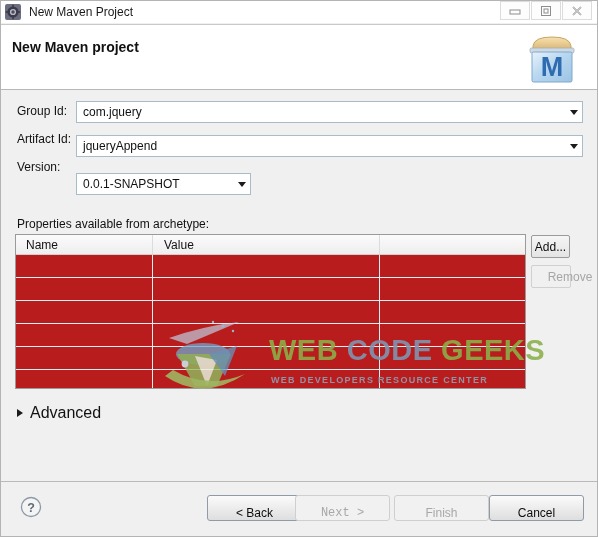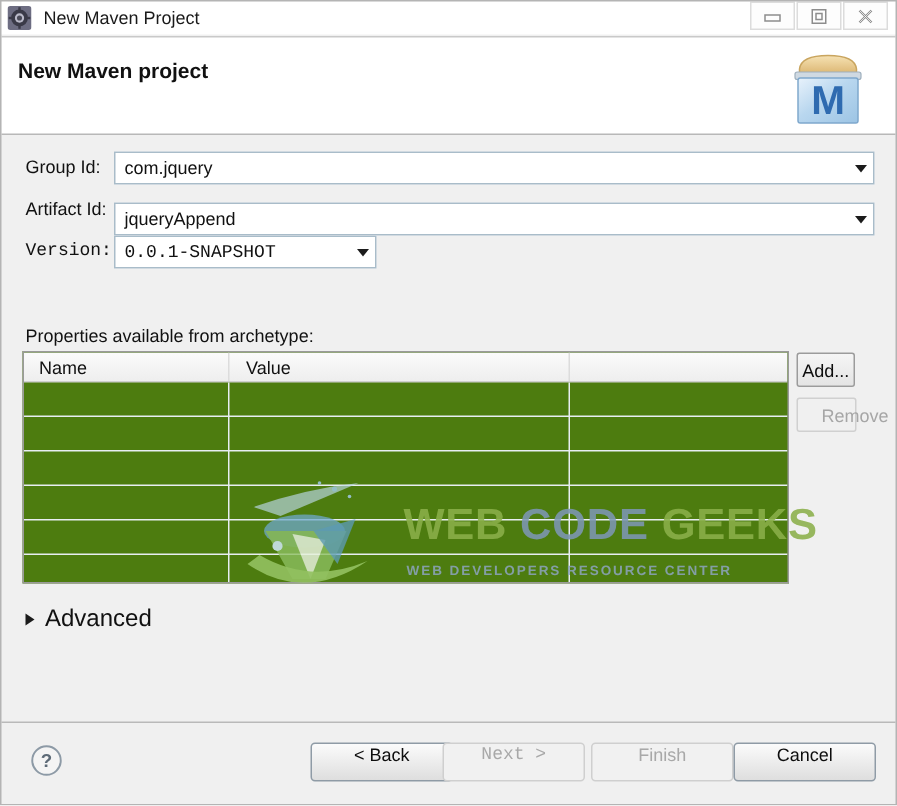--- a/index.html
+++ b/index.html
@@ -141,21 +141,21 @@
     color: #111111;
   }
 
   
   .table-wrap {
     position: absolute;
     left: 14px;
     top: 143px;
     width: 511px;
     height: 155px;
-    background: #4d7c0f;
+    background: #b91c1c;
     border: 1px solid #9a9a9a;
     box-sizing: border-box;
     overflow: hidden;
   }
   .table-header {
     position: relative;
     height: 19px;
     background: linear-gradient(to bottom, #fbfbfb 0%, #eeeeee 100%);
     border-bottom: 1px solid #cfcfcf;
   }
@@ -242,21 +242,21 @@
     left: 19px; top: 14px;
     width: 22px; height: 22px;
   }
   .foot-btn {
     position: absolute;
     top: 13px;
     width: 95px;
     height: 26px;
     font-size: 12px;
     display: flex;
-    align-items: flex-start;
+    align-items: flex-end;
     justify-content: center;
     box-sizing: border-box;
     border-radius: 3px;
   }
   .foot-enabled {
     background: linear-gradient(to bottom, #fbfbfb 0%, #dedede 100%);
     border: 1px solid #8f9ba6;
     color: #0d0d0d;
   }
   .foot-disabled {
@@ -391,23 +391,23 @@
     <div class="field-row" style="top:38px; width:596px;">
       <span class="field-label">Artifact Id:</span>
       <div class="text-input" style="left:75px; top:6px; width:507px;">
         <span>jqueryAppend</span>
         <span class="combo-arrow">
           <span class="arrow-glyph"></span>
         </span>
       </div>
     </div>
 
-    <div class="field-row" style="top:66px; width:580px;font-family:Liberation Mono, monospace;">
+    <div class="field-row" style="top:66px; width:580px;">
       <span class="field-label">Version:</span>
-      <div class="text-input" style="left:75px; top:0; width:175px;">
+      <div class="text-input" style="left:75px; top:16px; width:175px;">
         <span>0.0.1-SNAPSHOT</span>
         <span class="combo-arrow">
           <span class="arrow-glyph"></span>
         </span>
       </div>
     </div>
 
 
     <div class="props-label">Properties available from archetype:</div>
 

